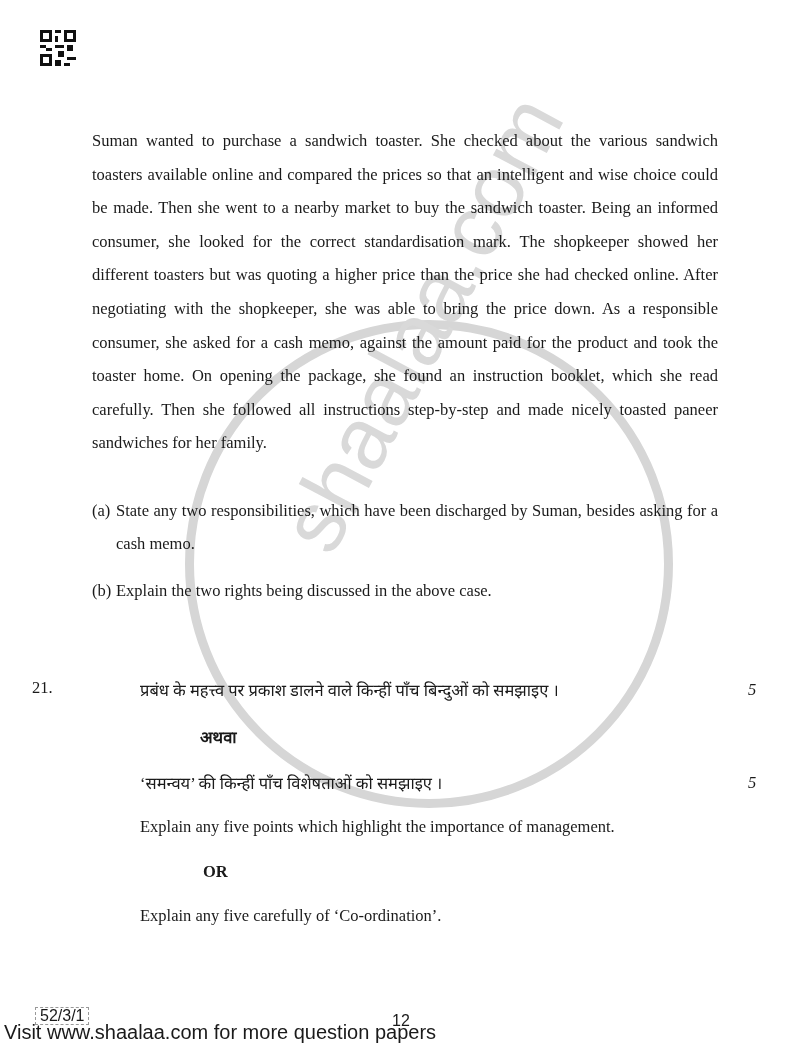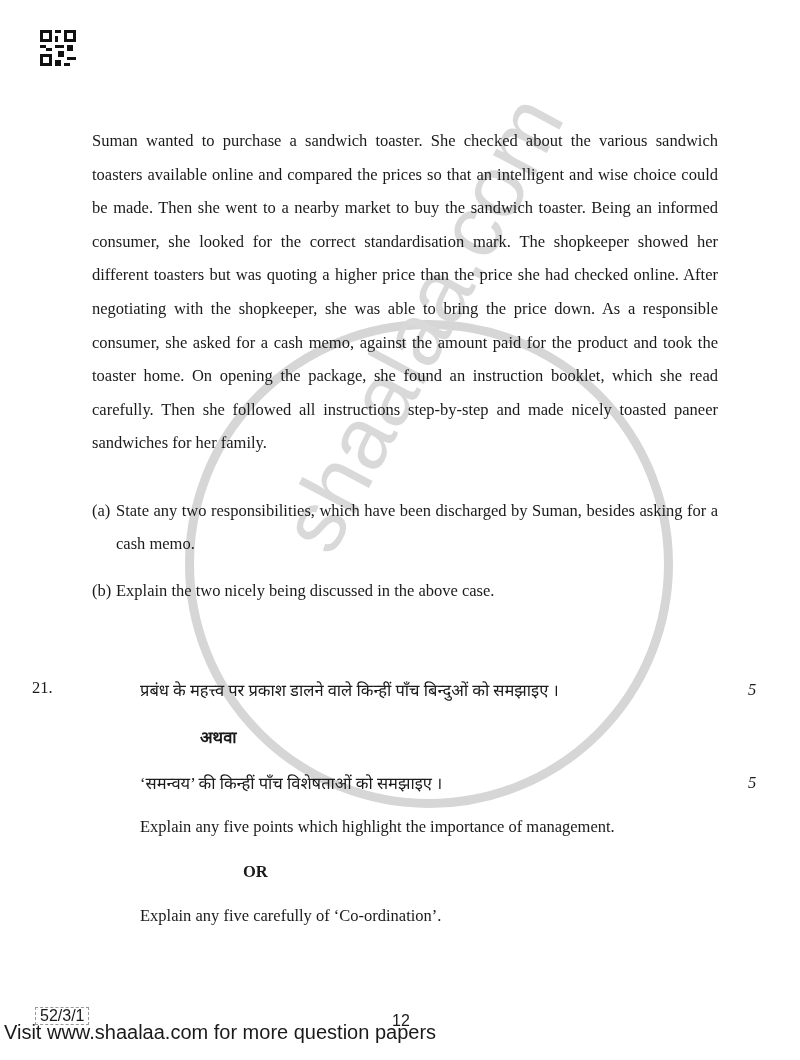--- a/index.html
+++ b/index.html
@@ -52,28 +52,28 @@
 <div class="wm-text">shaalaa.com</div>
 
 <div class="para">Suman wanted to purchase a sandwich toaster. She checked about the various sandwich toasters available online and compared the prices so that an intelligent and wise choice could be made. Then she went to a nearby market to buy the sandwich toaster. Being an informed consumer, she looked for the correct standardisation mark. The shopkeeper showed her different toasters but was quoting a higher price than the price she had checked online. After negotiating with the shopkeeper, she was able to bring the price down. As a responsible consumer, she asked for a cash memo, against the amount paid for the product and took the toaster home. On opening the package, she found an instruction booklet, which she read carefully. Then she followed all instructions step-by-step and made nicely toasted paneer sandwiches for her family.</div>
 
 <div class="sub" style="top:494px;">
   <span class="lbl">(a)</span>
   <div class="txt">State any two responsibilities, which have been discharged by Suman, besides asking for a cash memo.</div>
 </div>
 <div class="sub" style="top:574px;">
   <span class="lbl">(b)</span>
-  <div class="txt">Explain the two nicely being discussed in the above case.</div>
+  <div class="txt">Explain the two rights being discussed in the above case.</div>
 </div>
 
 <div class="qno">21.</div>
 <div class="line" style="top:678px;">प्रबंध के महत्त्व पर प्रकाश डालने वाले किन्हीं पाँच बिन्दुओं को समझाइए ।</div>
 <div class="marks" style="top:680px;">5</div>
 <div class="or" style="left:200px;top:725px;">अथवा</div>
 <div class="line" style="top:771px;">‘समन्वय’ की किन्हीं पाँच विशेषताओं को समझाइए ।</div>
 <div class="marks" style="top:773px;">5</div>
 <div class="line" style="top:817px;">Explain any five points which highlight the importance of management.</div>
-<div class="or" style="left:203px;top:862px;margin-left:40px;">OR</div>
+<div class="or" style="left:203px;top:862px;">OR</div>
 <div class="line" style="top:906px;">Explain any five carefully of ‘Co-ordination’.</div>
 
 <div class="footer-code">52/3/1</div>
 <div class="footer-page">12</div>
 <div class="footer-visit">Visit www.shaalaa.com for more question papers</div>
 
 </body></html>

